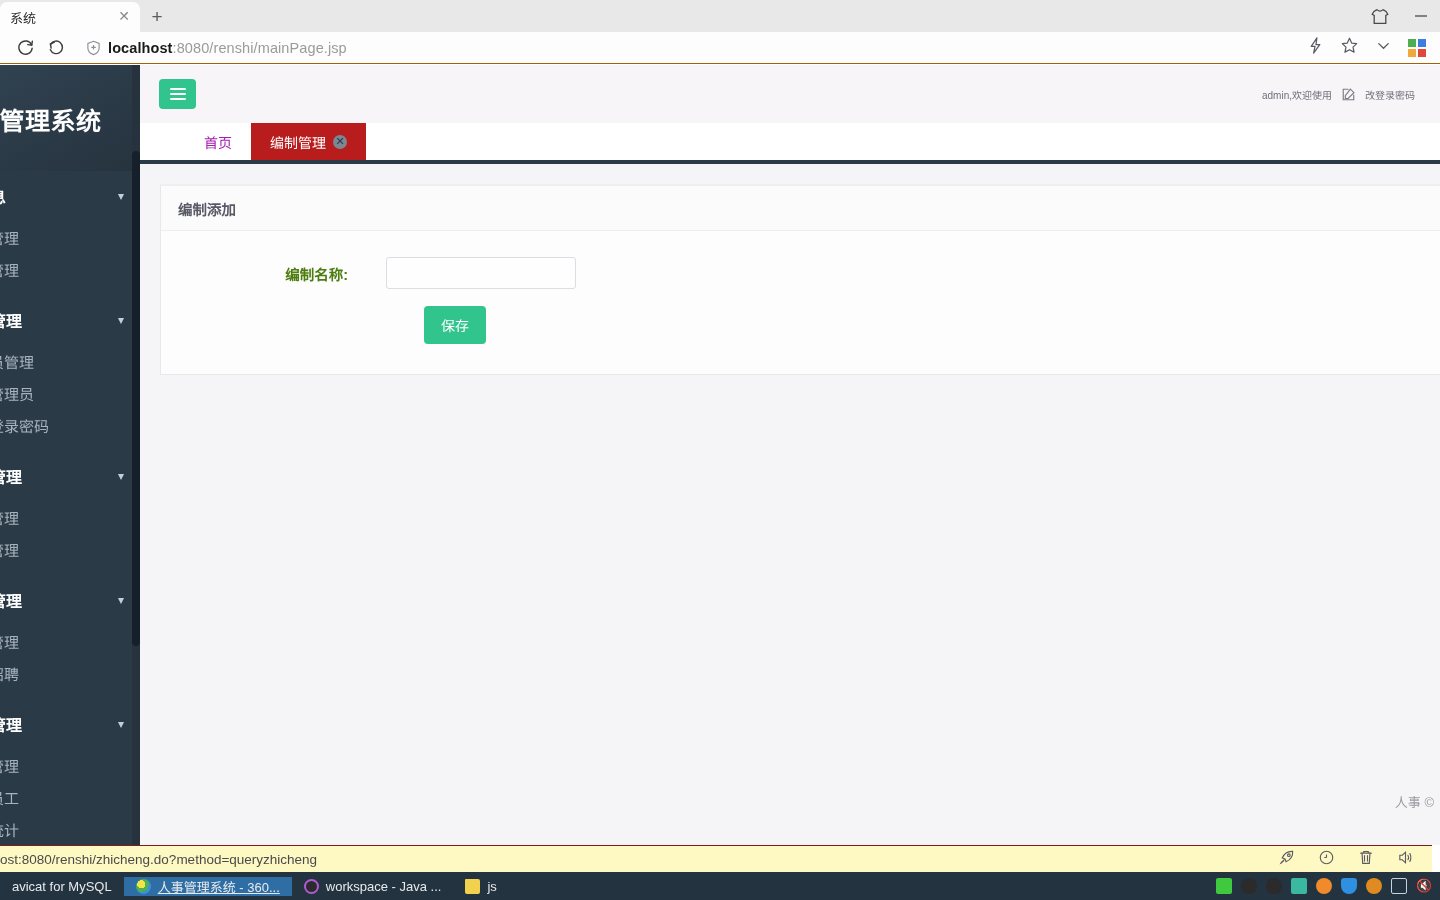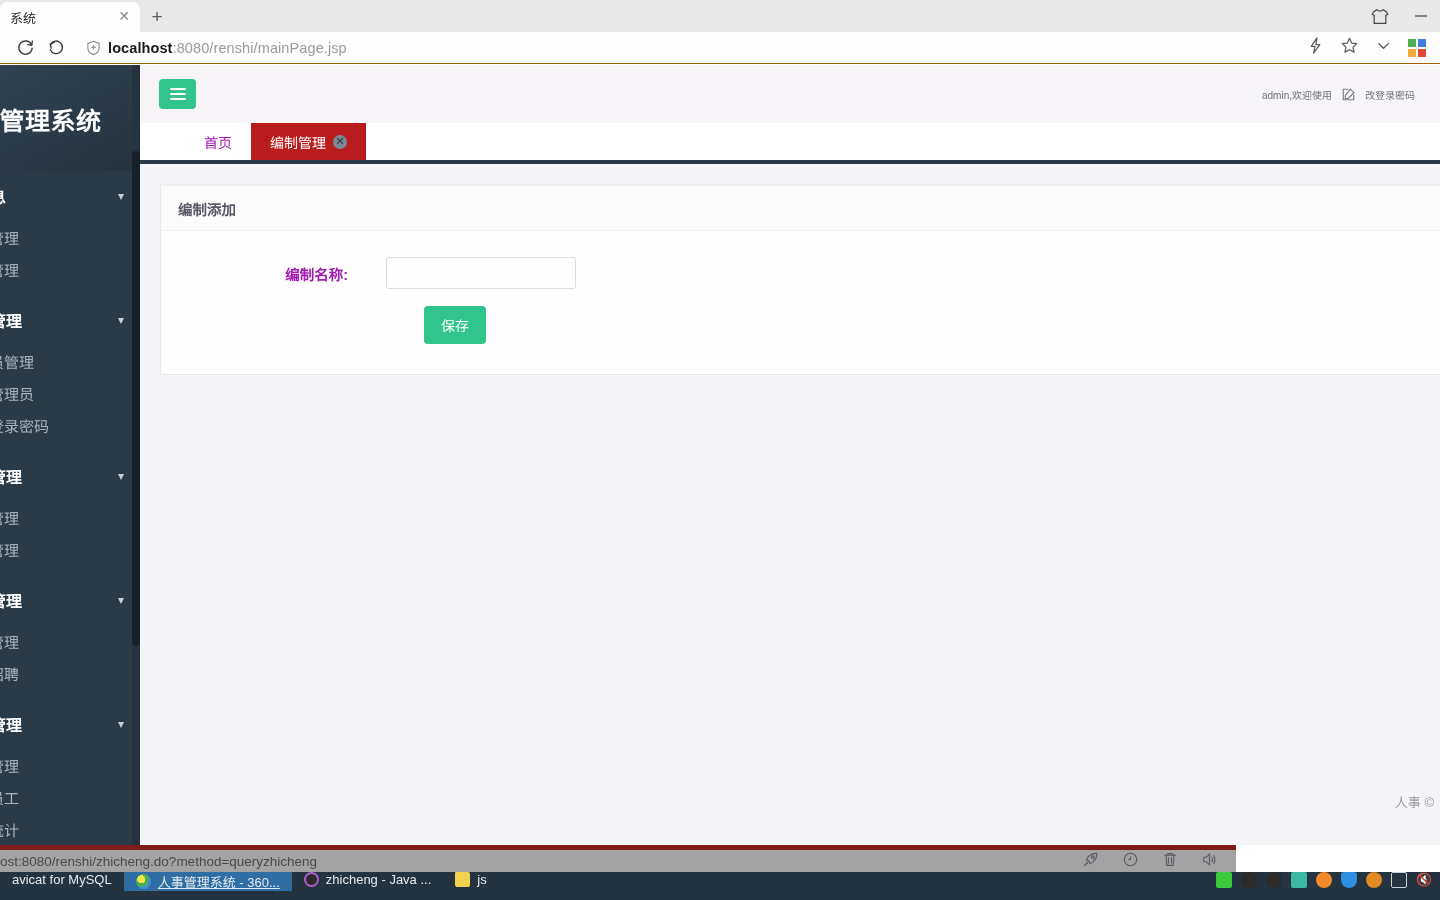--- a/index.html
+++ b/index.html
@@ -164,21 +164,21 @@
   }
   .card-head {
     height: 45px; display: flex; align-items: center;
     padding-left: 17px; border-bottom: 1px solid #ececf1;
     font-size: 14.5px; font-weight: 700; color: #5a5a66;
   }
   .card-body { padding: 26px 0 30px 0; background: #fdfdfe; }
   .form-row { display: flex; align-items: center; margin-bottom: 17px; }
   .form-label {
     width: 225px; text-align: right; padding-right: 38px;
-    font-size: 14.5px; font-weight: 700; color: #a21caf;
+    font-size: 14.5px; font-weight: 700; color: #4d7c0f;
   }
   .form-input {
     width: 190px; height: 32px;
     border: 1px solid #dcdce2; border-radius: 3px;
     background: #fefeff; padding: 0 9px;
     font-size: 14px; color: #333; outline: none;
     font-family: "Liberation Sans", sans-serif;
   }
   .btn-save {
     margin-left: 263px;
@@ -190,34 +190,34 @@
   }
 
   .footer-copy {
     position: absolute; right: 6px; bottom: 34px;
     font-size: 13px; color: #9a9aa4; white-space: nowrap;
     overflow: hidden; width: 86px; direction: rtl;
   }
 
   
   .statusbar {
-    position: absolute; left: 0; top: 845px; width: 1236px; height: 27px;
-    background: #a3a3a3; border-top: 5px solid #7f1d1d;
+    position: absolute; left: 0; top: 845px; width: 1432px; height: 27px;
+    background: #fef9c3; border-top: 1px solid #7f1d1d;
     display: flex; align-items: center;
   }
   .status-url {
     font-size: 13.5px; color: #4a4a4a; padding-left: 0px;
     white-space: nowrap; font-family: "Liberation Sans", sans-serif;
   }
   .status-icons { margin-left: auto; display: flex; align-items: center; gap: 23px; padding-right: 18px; color: #5a5a66; }
 
   
   .taskbar {
     position: absolute; left: 0; top: 872px; width: 1440px; height: 28px;
-    background: #23333f; display: flex; align-items: flex-start;
+    background: #23333f; display: flex; align-items: center;
   }
   .tb-item {
     display: flex; align-items: center; gap: 7px;
     padding: 0 12px; color: #e7eaed; font-size: 13px;
     white-space: nowrap; max-width: 170px; overflow: hidden;
   }
   .tb-item.active { background: #2f6ea5; text-decoration: underline; }
   .tb-ico { width: 15px; height: 15px; flex: none; border-radius: 2px; }
   .tray { margin-left: auto; display: flex; align-items: center; gap: 9px; padding-right: 8px; }
   .tray-ic { width: 16px; height: 16px; border-radius: 2px; flex: none; }
@@ -462,21 +462,21 @@
 <div class="taskbar">
   <div class="tb-item">
     <span>avicat for MySQL</span>
   </div>
   <div class="tb-item active">
     <span class="tb-ico" style="background:radial-gradient(circle at 35% 35%, #f2e34a 0 30%, #4caf50 30% 55%, #3b8ee0 55% 78%, #e0473b 78% 100%);border-radius:50%;"></span>
     <span>人事管理系统 - 360...</span>
   </div>
   <div class="tb-item">
     <span class="tb-ico" style="background:#2b2b2b;border:2px solid #b05ad6;border-radius:50%;"></span>
-    <span>zhicheng  -  Java ...</span>
+    <span>workspace  -  Java ...</span>
   </div>
   <div class="tb-item">
     <span class="tb-ico" style="background:#f2d14f;border-radius:1px 2px 2px 2px;"></span>
     <span>js</span>
   </div>
 
   <div class="tray">
     <span class="tray-ic" style="background:#3ec93e;"></span>
     <span class="tray-ic" style="background:#2b2b2b;border-radius:50% 50% 45% 45%;"></span>
     <span class="tray-ic" style="background:#2b2b2b;border-radius:50% 50% 45% 45%;"></span>

